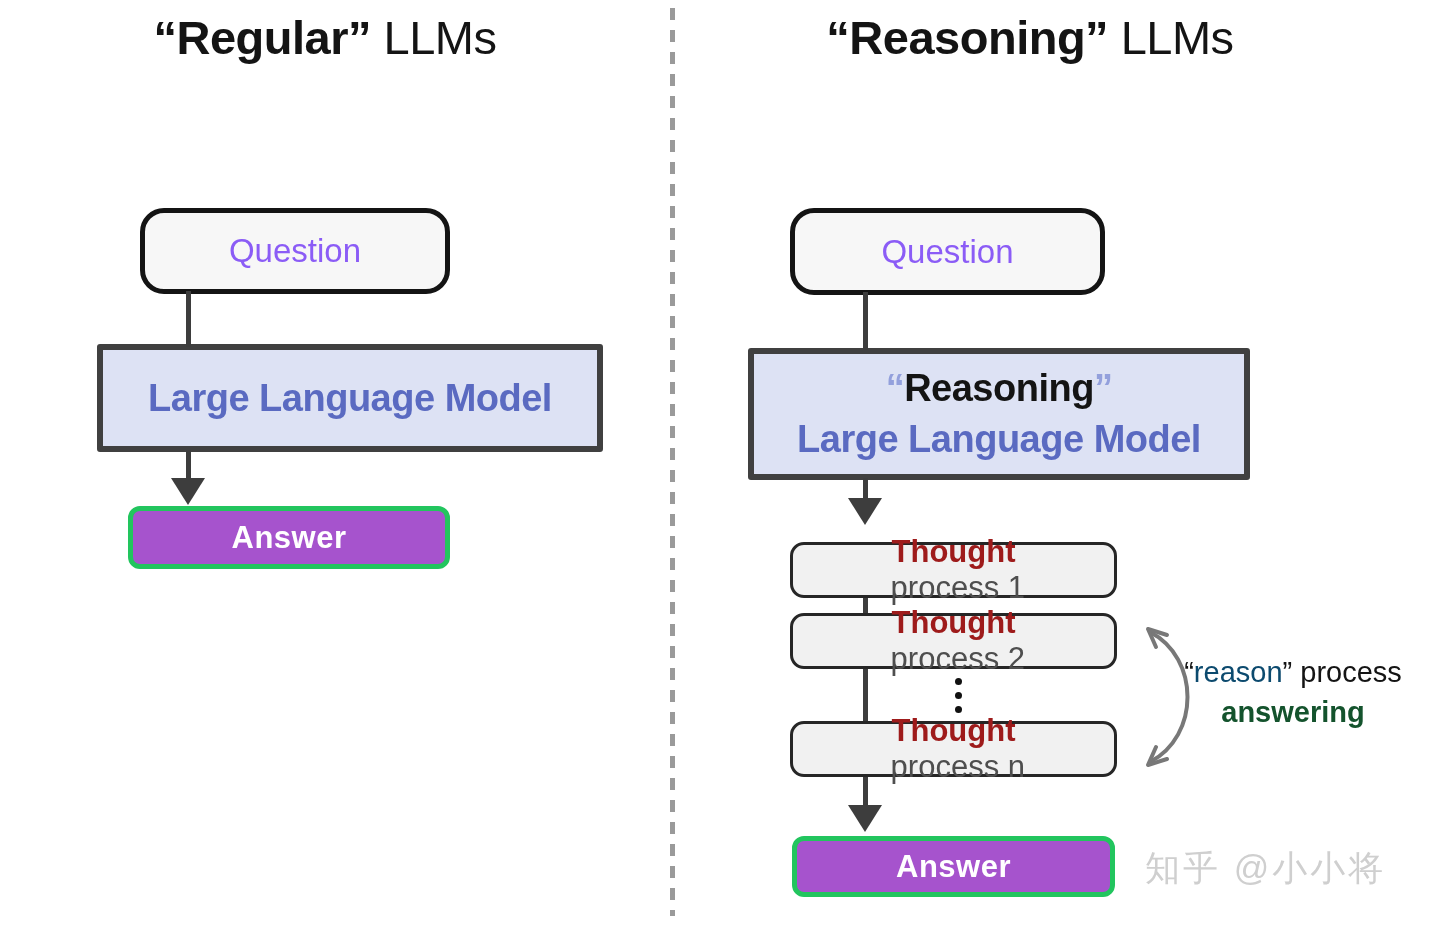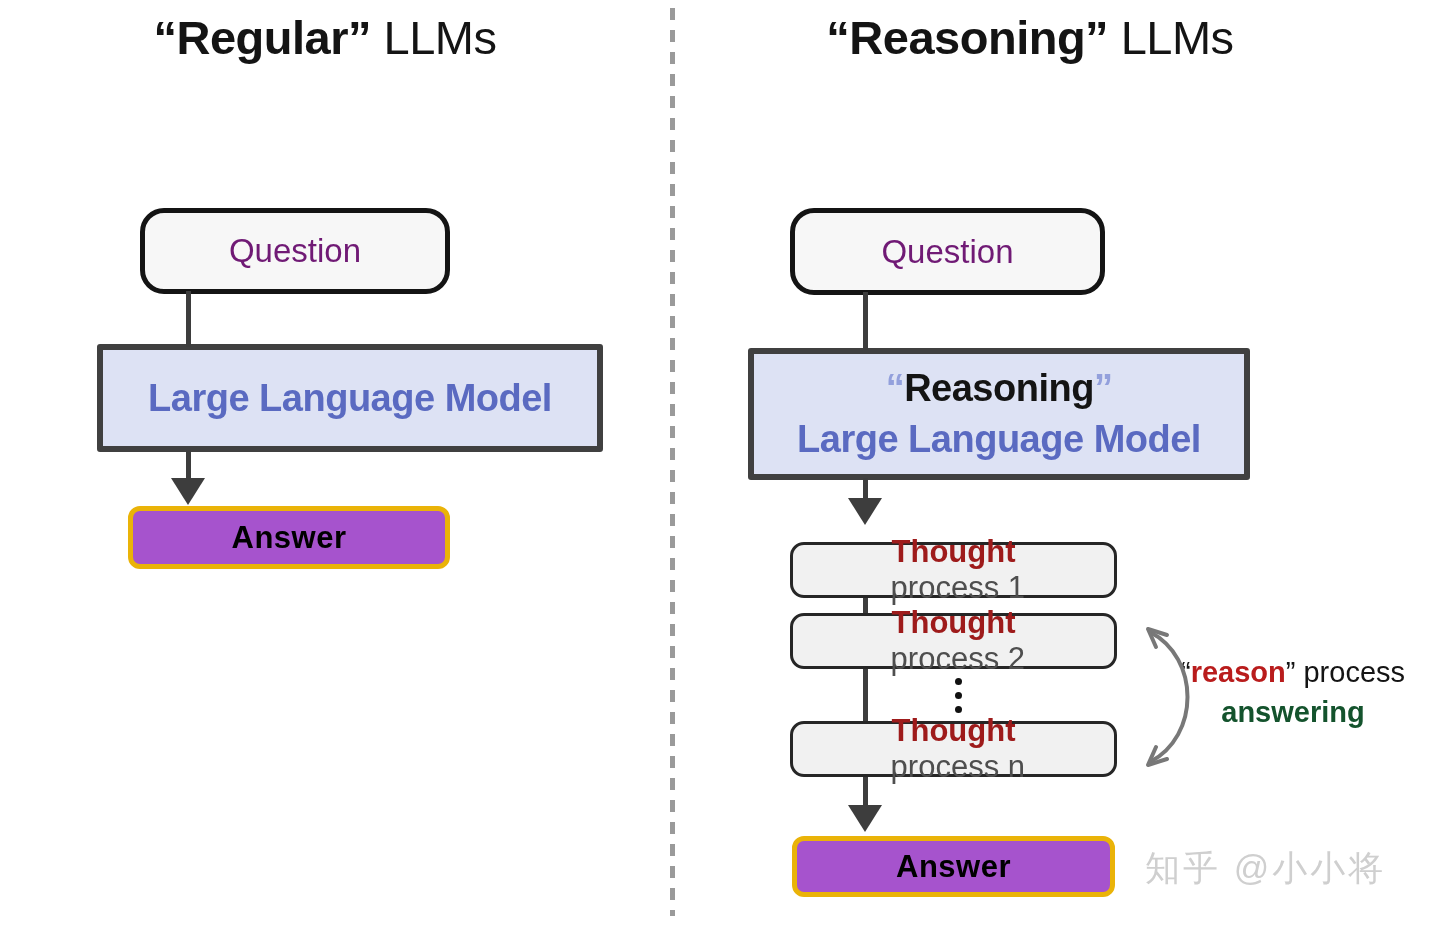--- a/index.html
+++ b/index.html
@@ -20,33 +20,33 @@
   
   .divider {
     position:absolute; left:670px; top:8px; width:5px; height:908px;
     background:repeating-linear-gradient(to bottom, #9a9a9a 0 12px, transparent 12px 22px);
   }
 
   
   .qbox {
     position:absolute; display:flex; align-items:center; justify-content:center;
     background:#f7f7f7; border:5px solid #141414; border-radius:24px;
-    font-size:33px; color:#701a75; font-weight:400;
+    font-size:33px; color:#8b5cf6; font-weight:400;
   }
   .llmbox {
     position:absolute; display:flex; flex-direction:column; align-items:center; justify-content:center;
     background:#dde2f4; border:6px solid #404040; border-radius:3px; text-align:center;
   }
   .llm-text { color:#5a6ac1; font-size:38px; font-weight:600; letter-spacing:-0.5px; }
   .reason-line { color:#141414; font-size:38px; font-weight:700; line-height:50px; letter-spacing:-0.5px; }
   .reason-line .lav-quote { color:#93a0dc; }
   .ansbox {
     position:absolute; display:flex; align-items:center; justify-content:center;
-    background:#a653cd; border:5px solid #eab308; border-radius:12px;
-    color:#000000; font-size:31px; font-weight:700; letter-spacing:0.5px;
+    background:#a653cd; border:5px solid #22c55e; border-radius:12px;
+    color:#ffffff; font-size:31px; font-weight:700; letter-spacing:0.5px;
   }
   .tbox {
     position:absolute; display:flex; align-items:center; justify-content:center;
     background:#f1f1f1; border:3px solid #262626; border-radius:14px;
     font-size:31px; color:#4e4e4e; white-space:pre; z-index:2;flex-direction:column;
   }
   .tbox .t-bold { color:#9e1b1b; font-weight:700; }
 
   
   .conn { position:absolute; width:5px; background:#3d3d3d; z-index:1; }
@@ -58,21 +58,21 @@
 
   
   .vdots { position:absolute; left:955px; top:678px; display:flex; flex-direction:column; gap:7px; z-index:2; }
   .vdots span { width:7px; height:7px; border-radius:50%; background:#111; }
 
   
   .annot {
     position:absolute; left:1168px; top:652px; width:250px; text-align:center;
     font-size:29px; color:#141414; line-height:40px; white-space:nowrap;
   }
-  .annot .r { color:#b91c1c; font-weight:700; }
+  .annot .r { color:#0c4a6e; font-weight:400; }
   .annot .a { color:#14532d; font-weight:700; }
   .curve-svg { position:absolute; left:1122px; top:610px; z-index:2; }
 
   
   .watermark {
     position:absolute; left:1145px; top:845px; font-size:35px; color:#cfcfcf;
     letter-spacing:3px; white-space:nowrap;
   }
 </style>
 </head>

